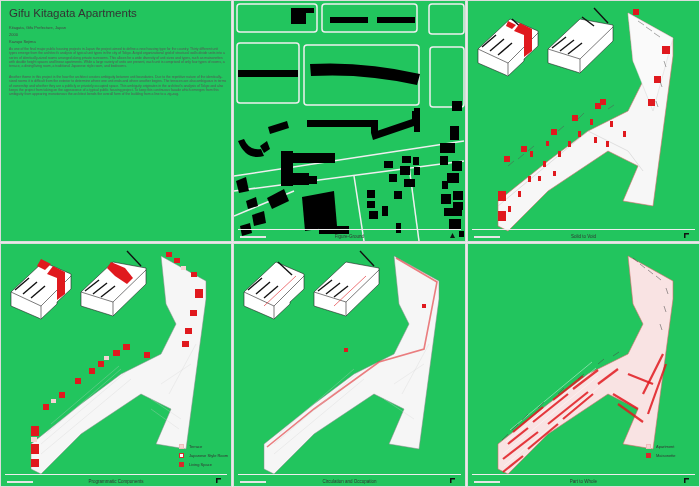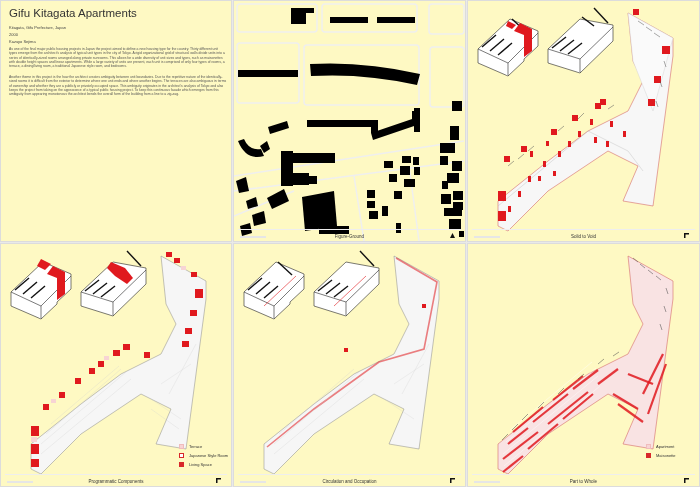--- a/index.html
+++ b/index.html
@@ -1,17 +1,17 @@
 <!DOCTYPE html>
 <html><head>
 <meta charset="utf-8">
 <style>
   html,body{margin:0;padding:0;background:#e9e9e9;}
   body{width:700px;height:487px;position:relative;overflow:hidden;font-family:"Liberation Sans",sans-serif;}
-  .panel{position:absolute;background:#fef9c3;box-sizing:border-box;border:1px solid #dcdcdc;overflow:hidden;}
+  .panel{position:absolute;background:#22c55e;box-sizing:border-box;border:1px solid #dcdcdc;overflow:hidden;}
   .p1{left:0;top:0;width:232px;height:242px;}
   .p2{left:233px;top:0;width:233px;height:242px;}
   .p3{left:467px;top:0;width:233px;height:242px;}
   .p4{left:0;top:243px;width:232px;height:244px;}
   .p5{left:233px;top:243px;width:233px;height:244px;}
   .p6{left:467px;top:243px;width:233px;height:244px;}
   .caption{position:absolute;left:0;right:0;bottom:2px;text-align:center;font-size:4.5px;color:#333;}
   .credit{position:absolute;left:6px;bottom:3px;width:26px;height:2px;background:#e6e6e6;}
   .corner{position:absolute;right:10px;bottom:3px;width:5px;height:5px;}
   .divline{position:absolute;left:4px;right:4px;bottom:11px;height:1px;background:#eee;}

